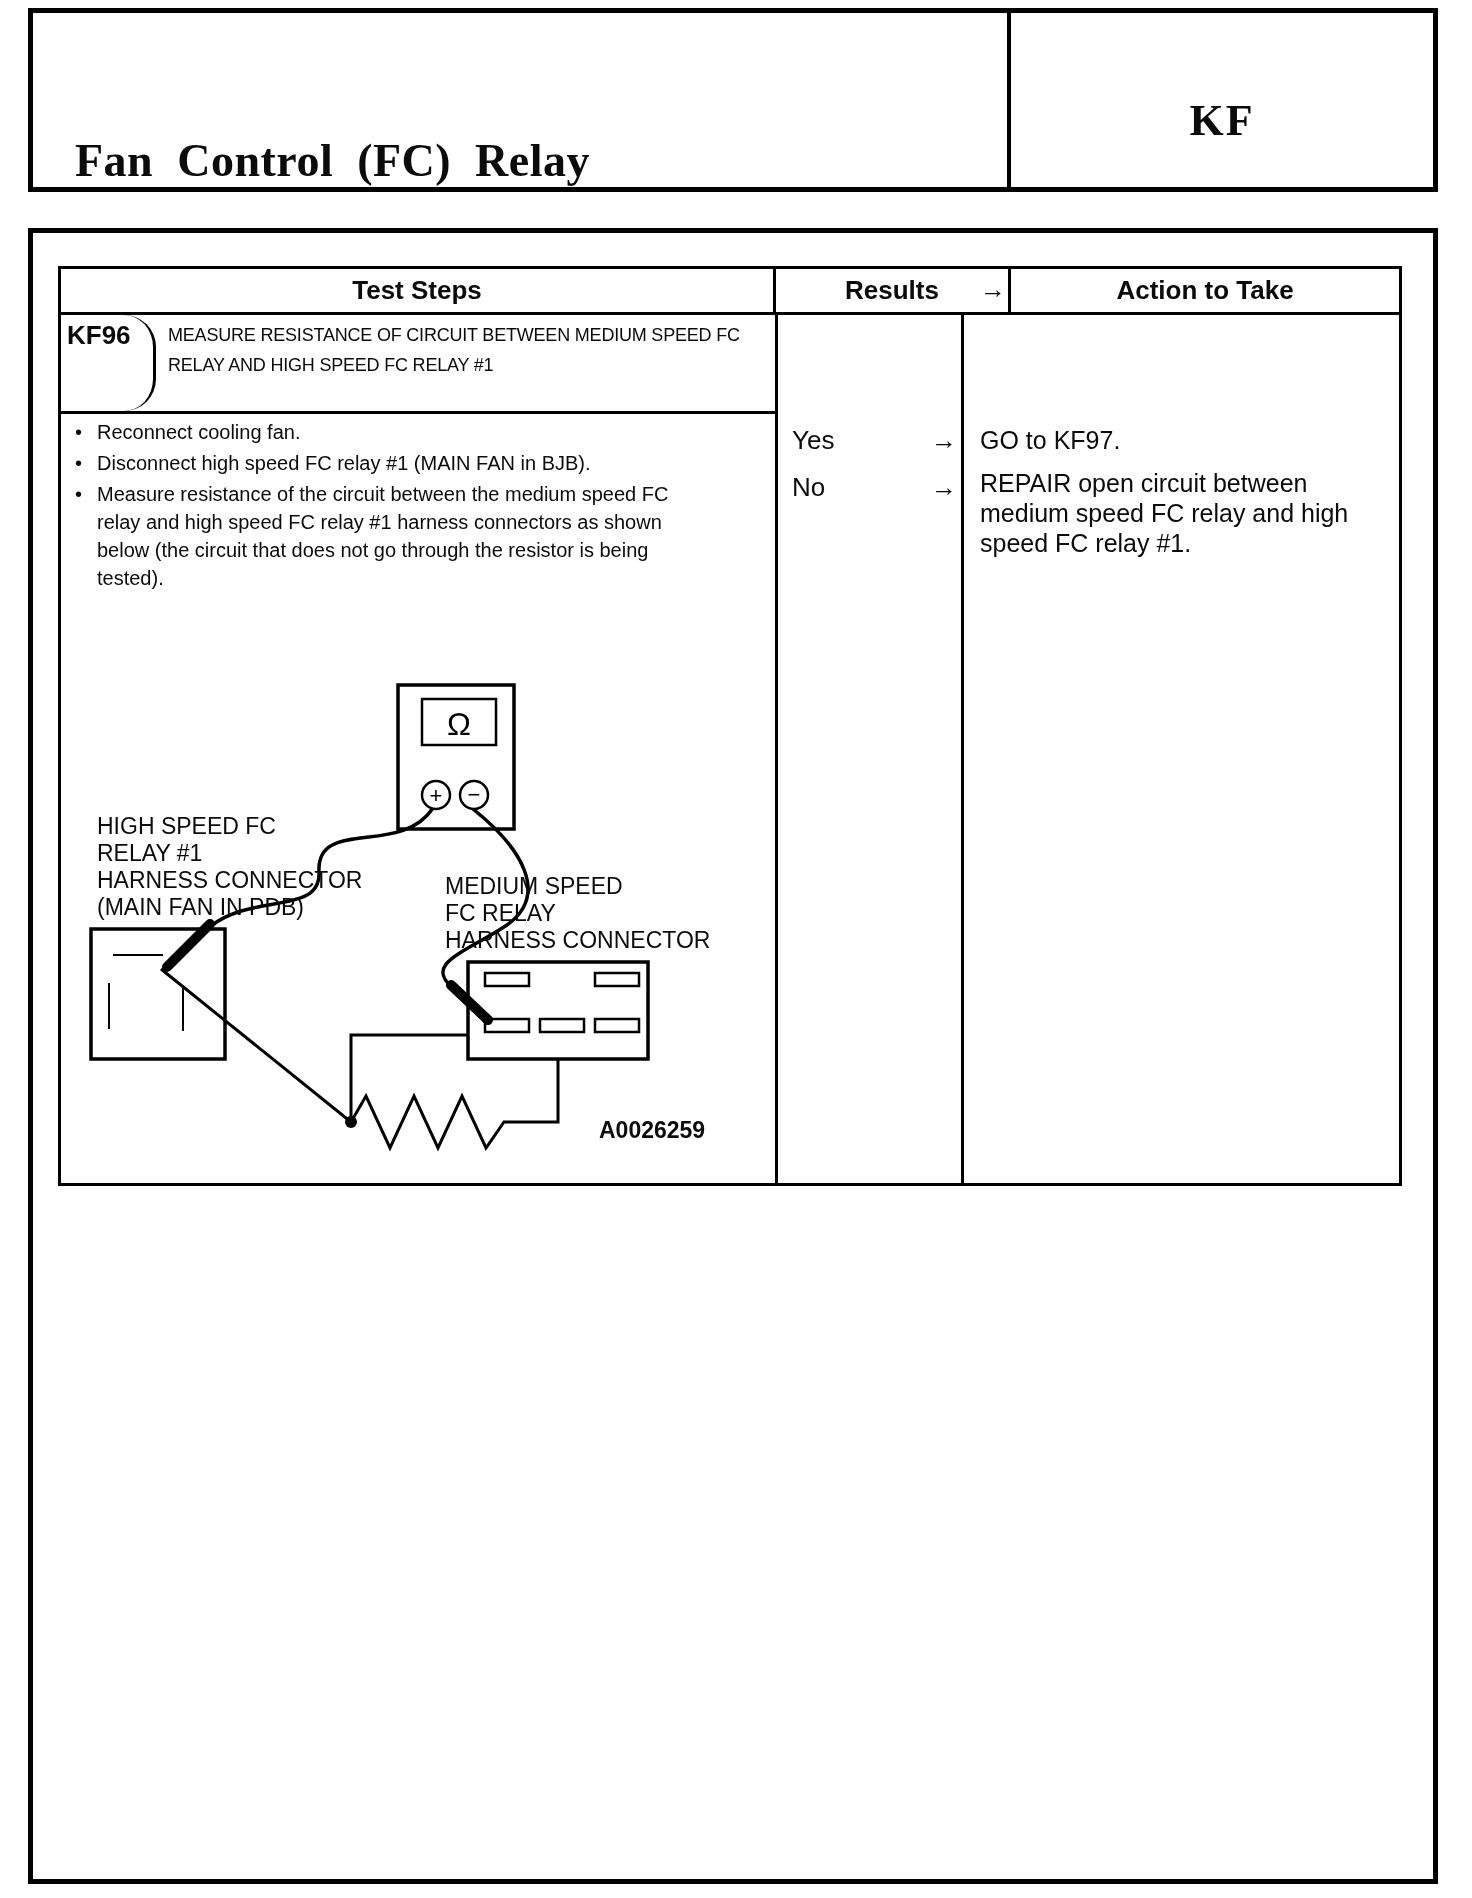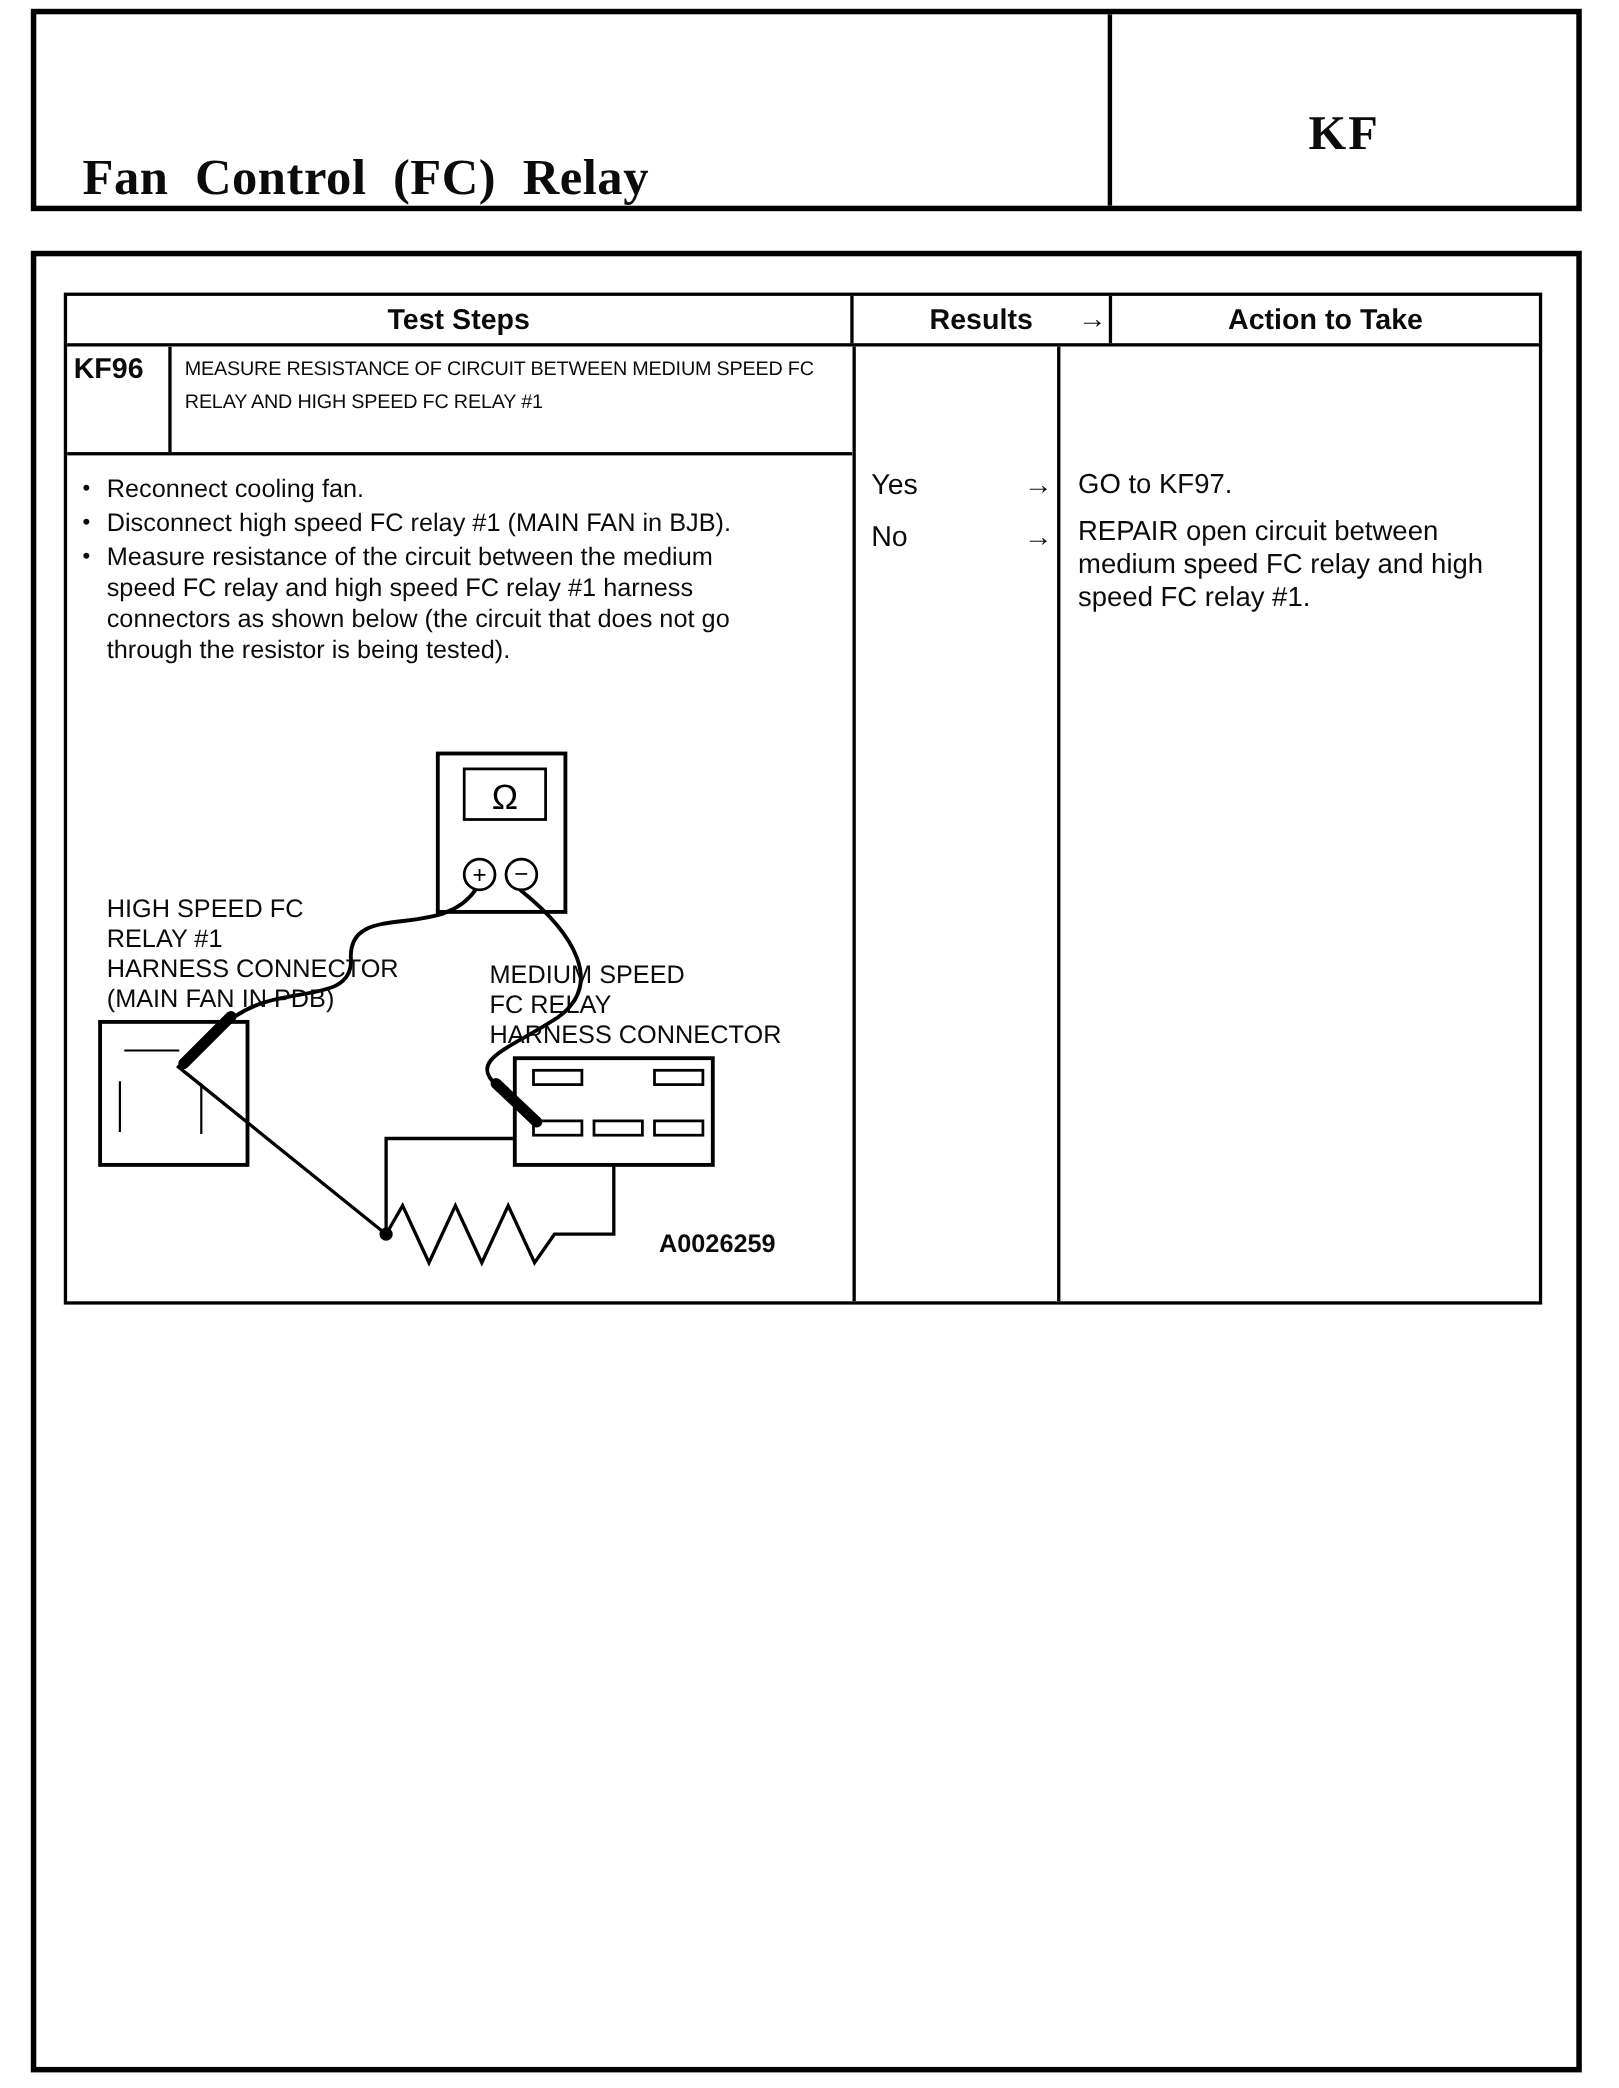--- a/index.html
+++ b/index.html
@@ -48,25 +48,25 @@
   .th-results .arrow{ position:absolute; right:2px; top:50%; transform:translateY(-54%); }
   .th-action{ flex:1; }
 
   .tbody{ flex:1; display:flex; }
   .cell-test{ width:717px; border-right:3px solid #000; position:relative; overflow:hidden; }
   .cell-results{ width:186px; border-right:3px solid #000; padding:110px 4px 0 14px; font-size:26px; }
   .cell-action{ flex:1; padding:110px 14px 0 16px; font-size:25px; line-height:30px; }
 
   
   .title-block{ display:flex; border-bottom:3px solid #000; min-height:99px; }
-  .kf-id{ width:95px; border-right:3px solid #000; font-weight:bold; font-size:26px; padding:5px 6px; }
+  .kf-id{ width:95px; border-right:3px solid #000; font-weight:bold; font-size:26px; padding:5px 6px;border-radius:32px; }
   .title-text{ flex:1; padding:5px 10px 8px 12px; font-size:18px; line-height:30px; font-weight:400; letter-spacing:-0.2px; }
 
   
-  .bullets{ list-style:none; margin-top:16px; font-size:23px; line-height:28px; }
+  .bullets{ list-style:none; margin-top:4px; font-size:20px; line-height:28px; }
   .bullets li{ position:relative; padding-left:36px; width:610px; margin-bottom:3px; }
   .bullets li::before{
     content:"•"; position:absolute; left:14px; top:0; font-size:20px;
   }
   .bullets li.bold{ font-weight:bold; }
 
   
   .result-row{ display:flex; justify-content:space-between; align-items:flex-start; }
   .result-row + .result-row{ margin-top:16px; }
   .result-row .arrow{ padding-right:0; }

